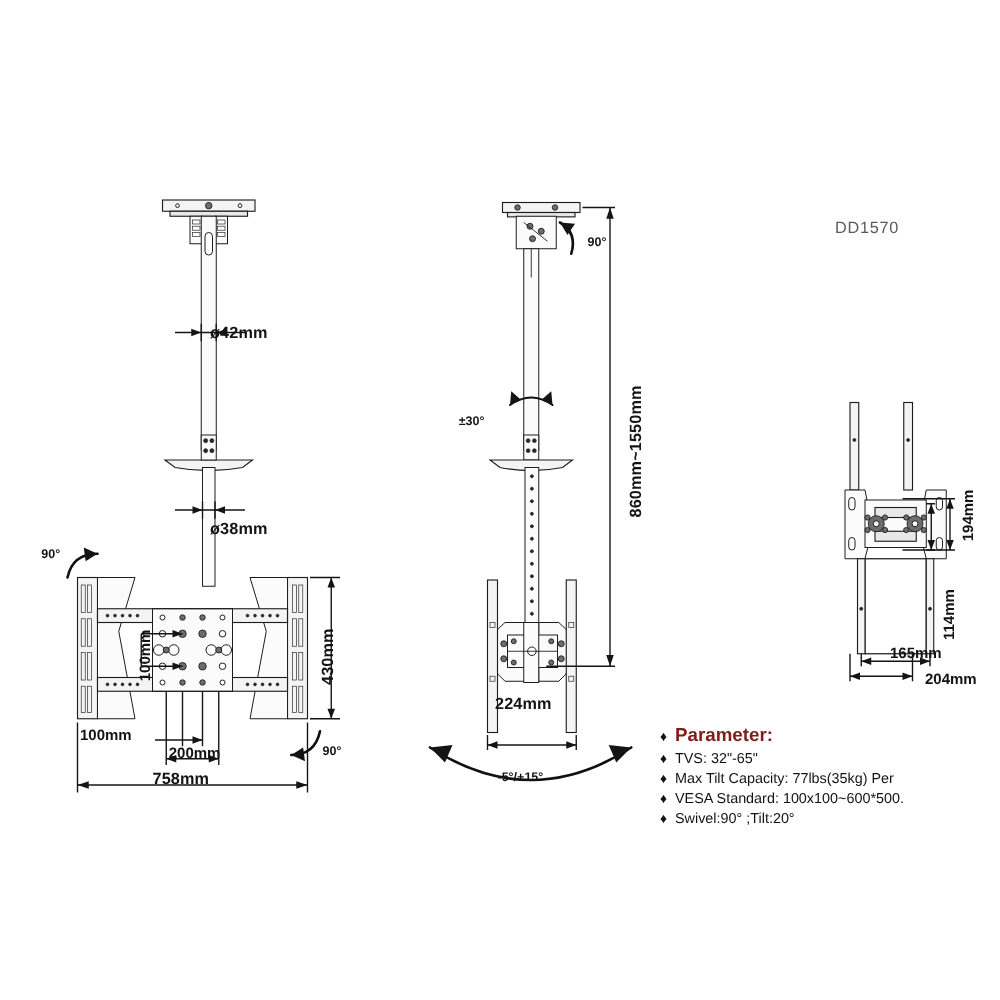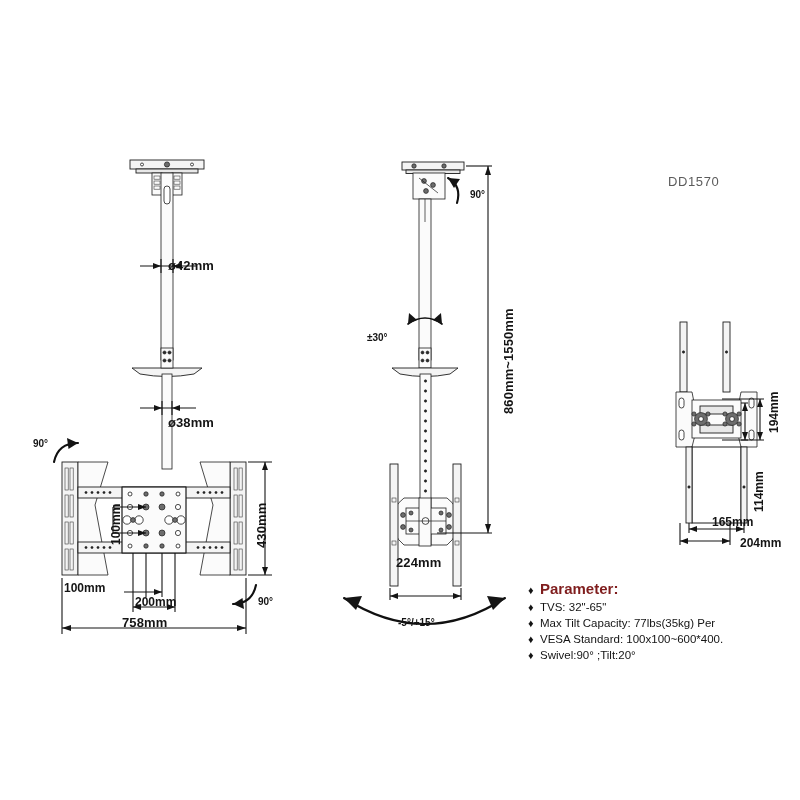--- a/index.html
+++ b/index.html
@@ -503,21 +503,21 @@
     <div class="p-row">
       <span class="p-bullet">♦</span>
       <span class="p-text">TVS: 32"-65"</span>
     </div>
     <div class="p-row">
       <span class="p-bullet">♦</span>
       <span class="p-text">Max Tilt Capacity: 77lbs(35kg) Per</span>
     </div>
     <div class="p-row">
       <span class="p-bullet">♦</span>
-      <span class="p-text">VESA Standard: 100x100~600*400.</span>
+      <span class="p-text">VESA Standard: 100x100~600*500.</span>
     </div>
     <div class="p-row">
       <span class="p-bullet">♦</span>
       <span class="p-text">Swivel:90° ;Tilt:20°</span>
     </div>
   </div>
 
 </div>
 
 </body></html>

